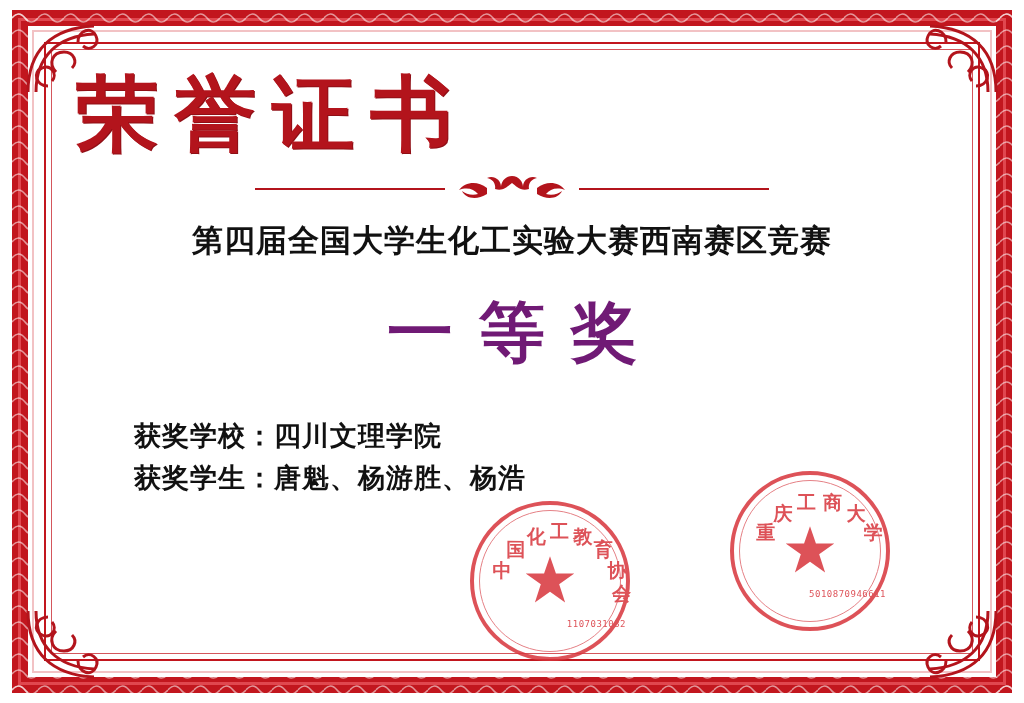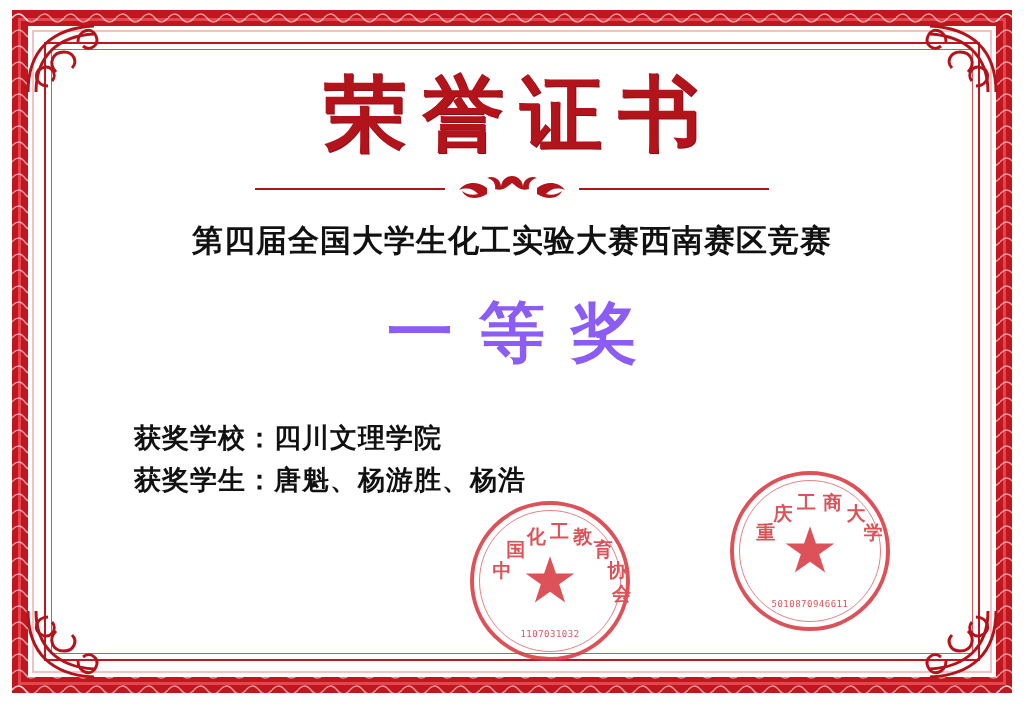--- a/index.html
+++ b/index.html
@@ -94,21 +94,21 @@
   .corner-bl { left: 22px;  bottom: 20px; transform: scaleY(-1); }
   .corner-br { right: 22px; bottom: 20px; transform: scale(-1,-1); }
 
   
   .content {
     position: absolute;
     left: 60px; top: 58px; right: 60px; bottom: 58px;
   }
 
   .title {
-    text-align: center;
+    text-align: left;
     margin-top: 14px;
     font-family: "DejaVu Serif", "Liberation Serif", serif;
     font-weight: bold;
     font-size: 82px;
     line-height: 1;
     letter-spacing: 16px;
     text-indent: 16px;
     color: #b3141c;
     text-shadow: 1px 1px 0 #8f0f16;
   }
@@ -148,27 +148,27 @@
   }
 
   .award {
     text-align: center;
     margin-top: 26px;
     font-family: "DejaVu Serif", "Liberation Serif", serif;
     font-weight: bold;
     font-size: 66px;
     letter-spacing: 26px;
     text-indent: 26px;
-    color: #8b5cf6;
+    color: #701a75;
   }
 
   .fields {
     margin-top: 40px;
     margin-left: 74px;
-    font-family: Liberation Serif, serif;
+    font-family: Liberation Mono, monospace;
     font-size: 27px;
     font-weight: bold;
     color: #111111;
     line-height: 1.55;
   }
   .field-row { white-space: nowrap; }
   .field-label { letter-spacing: 1px; }
   .field-value { letter-spacing: 1px; }
 
   .signature {
@@ -224,24 +224,24 @@
     position: absolute;
     left: 50%;
     top: 50%;
     font-family: "DejaVu Serif", "Liberation Serif", serif;
     font-size: 19px;
     font-weight: bold;
     transform-origin: 0 0;
   }
   .seal-bottom-text {
     position: absolute;
-    bottom: 18px;
+    bottom: 28px;
     left: 0;
     width: 100%;
-    text-align: center;
+    text-align: right;
     font-size: 9px;
     font-family: "DejaVu Sans Mono", monospace;
     letter-spacing: 0.5px;
   }
 </style>
 </head>
 <body>
 
 <div class="certificate">
   <div class="page-margin"></div>

